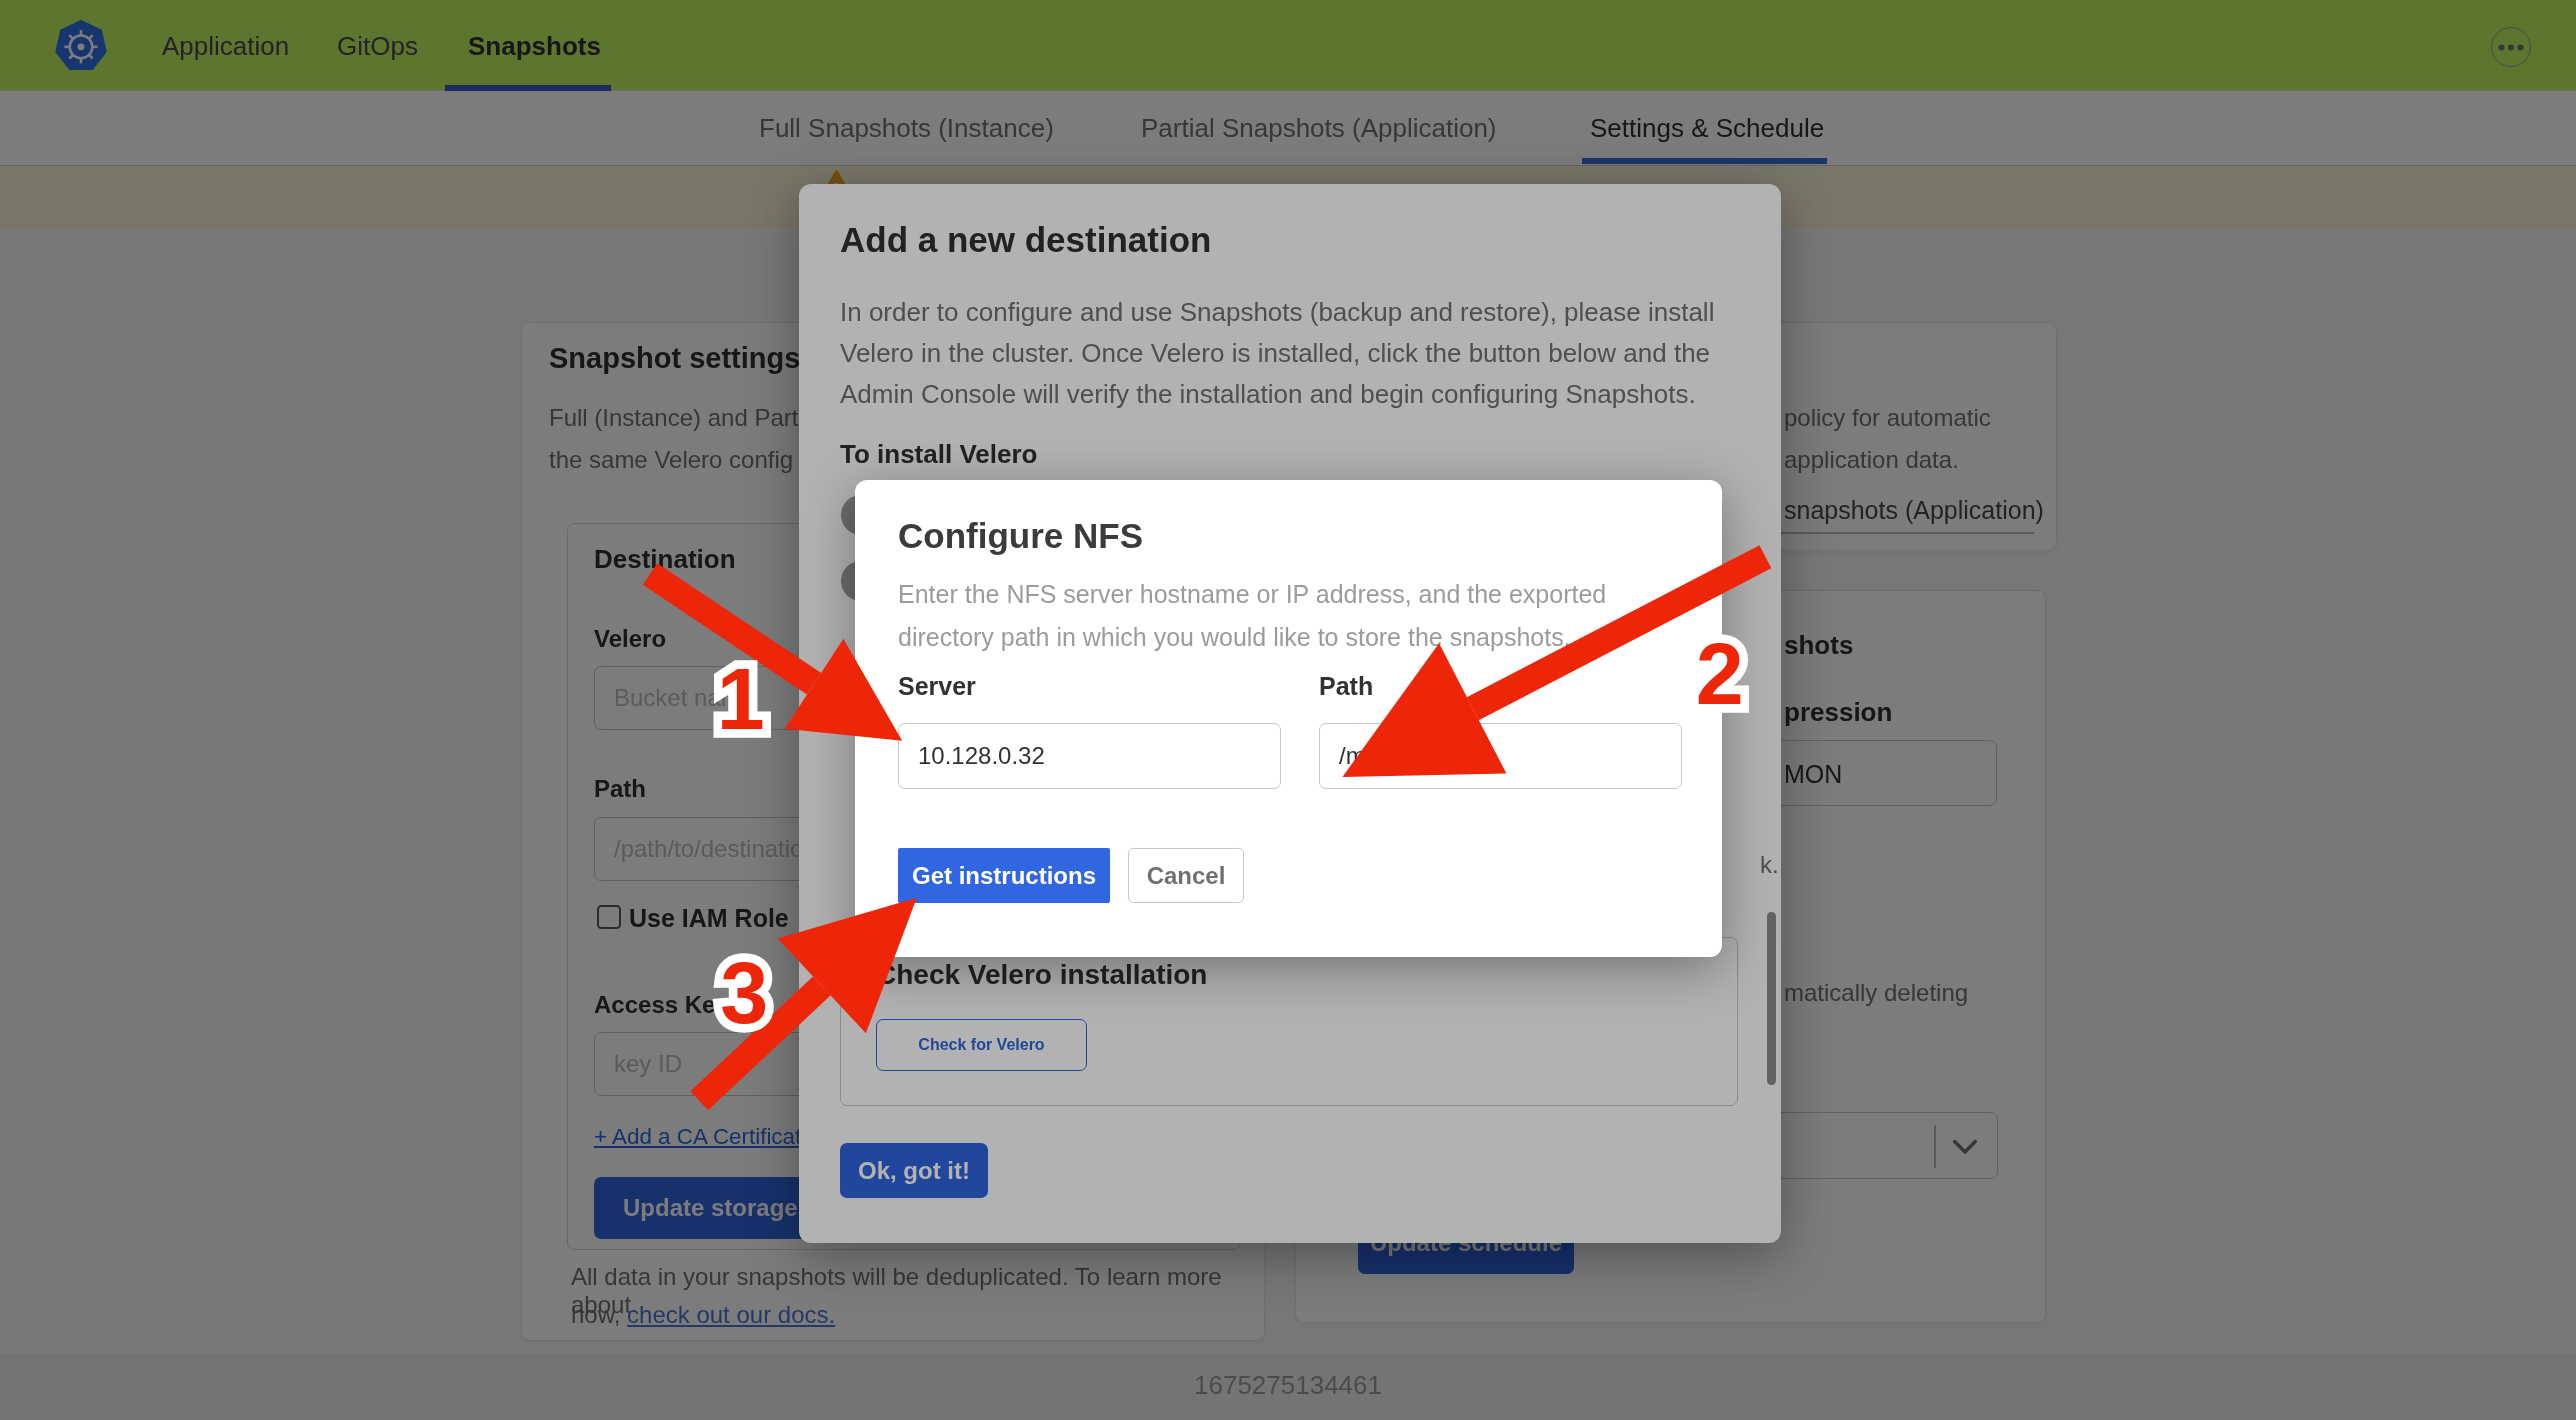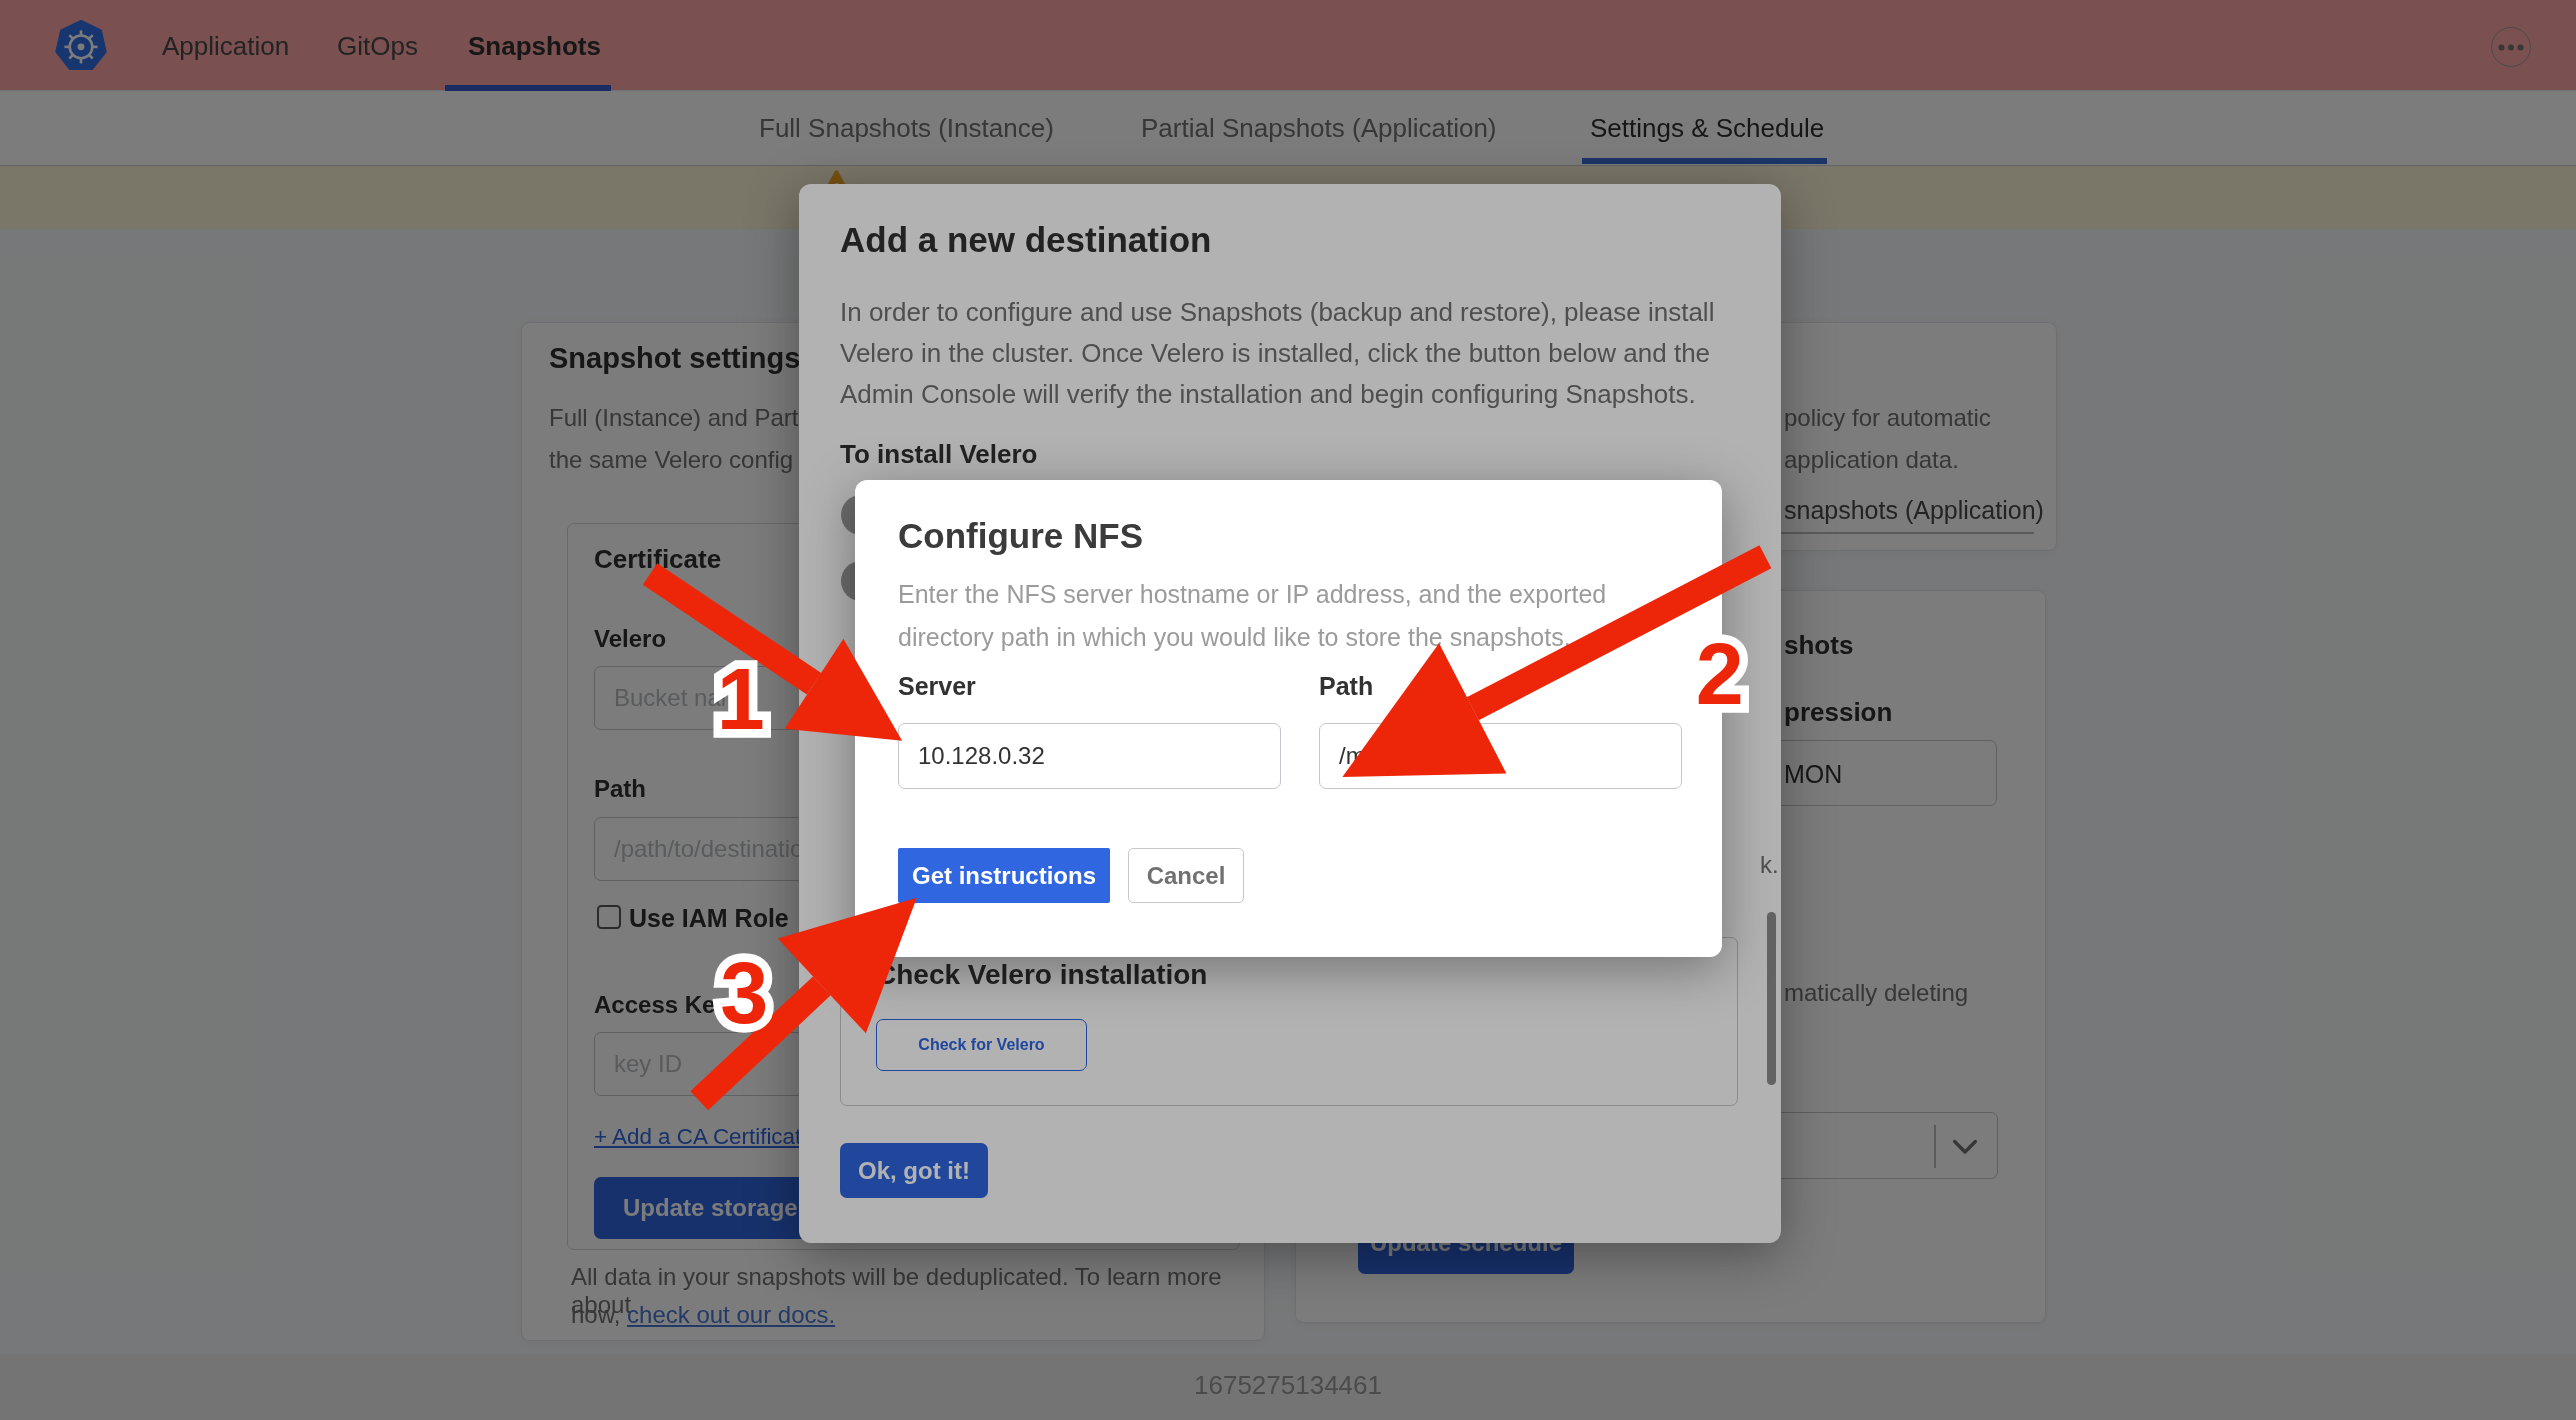--- a/index.html
+++ b/index.html
@@ -1,20 +1,20 @@
 <!DOCTYPE html>
 <html style="font-size:14px"><head>
 <meta charset="utf-8">
 <style>
   html,body{margin:0;padding:0;background:#333;}
   .stage{position:relative;width:2576px;height:1421px;overflow:hidden;
          font-family:"Liberation Sans",sans-serif;background:#f5f8f9;}
   .abs{position:absolute;}
   
-  .topnav{left:0;top:0;width:2576px;height:91px;background:#fca5a5;border-bottom:1.7px solid #e8eaec;box-sizing:border-box;}
+  .topnav{left:0;top:0;width:2576px;height:91px;background:#bef264;border-bottom:1.7px solid #e8eaec;box-sizing:border-box;}
   .navtab{top:31px;font-size:26px;color:#4a4a4a;cursor:pointer;}
   .navtab.active{color:#323232;font-weight:bold;}
   .nav-underline{background:#3a5ccc;height:6px;}
   .more-btn{width:40px;height:40px;border:1.7px solid #9b9b9b;border-radius:50%;box-sizing:border-box;
             display:flex;align-items:center;justify-content:center;color:#717171;font-size:22.4px;letter-spacing:1.7px;}
   
   .subnav{left:0;top:91px;width:2576px;height:75px;background:#ffffff;border-bottom:1.7px solid #c9cccf;box-sizing:border-box;}
   .subtab{top:22.4px;font-size:26px;color:#717171;cursor:pointer;}
   .subtab.active{color:#323232;}
   
@@ -95,21 +95,21 @@
       <circle cx="25" cy="37" r="3" fill="#ffffff"></circle>
     </svg>
   </div>
 
   <div class="abs panel" style="left:521px;top:322px;width:744px;height:1019px;">
     <div class="abs h1" style="left:27px;top:19px;">Snapshot settings</div>
     <div class="abs body-txt" style="left:27px;top:81px;">Full (Instance) and Part</div>
     <div class="abs body-txt" style="left:27px;top:123px;">the same Velero config</div>
 
     <div class="abs subbox" style="left:45px;top:200px;width:673px;height:727px;">
-      <div class="abs h2" style="left:26px;top:20px;">Certificate</div>
+      <div class="abs h2" style="left:26px;top:20px;">Destination</div>
       <div class="abs lbl" style="left:26px;top:101px;">Velero</div>
       <input class="abs inp" style="left: 26px; top: 142px; width: 604px; height: 64px;" placeholder="Bucket name">
       <div class="abs lbl" style="left:26px;top:251px;">Path</div>
       <input class="abs inp" style="left: 26px; top: 293px; width: 604px; height: 64px;" placeholder="/path/to/destination">
       <div class="abs checkbox" style="left:28.5px;top:381px;"></div>
       <div class="abs lbl" style="left:61px;top:380px;font-size:25px;">Use IAM Role</div>
       <div class="abs lbl" style="left:26px;top:467px;">Access Key ID</div>
       <input class="abs inp" style="left: 26px; top: 508px; width: 604px; height: 64px;" placeholder="key ID">
       <div class="abs link" style="left:26px;top:600px;font-size:22.4px;">+ Add a CA Certificate</div>
       <div class="abs btn-primary" style="left:26px;top:653px;height:62px;padding:0 29px;width:auto;">Update storage settings</div>

